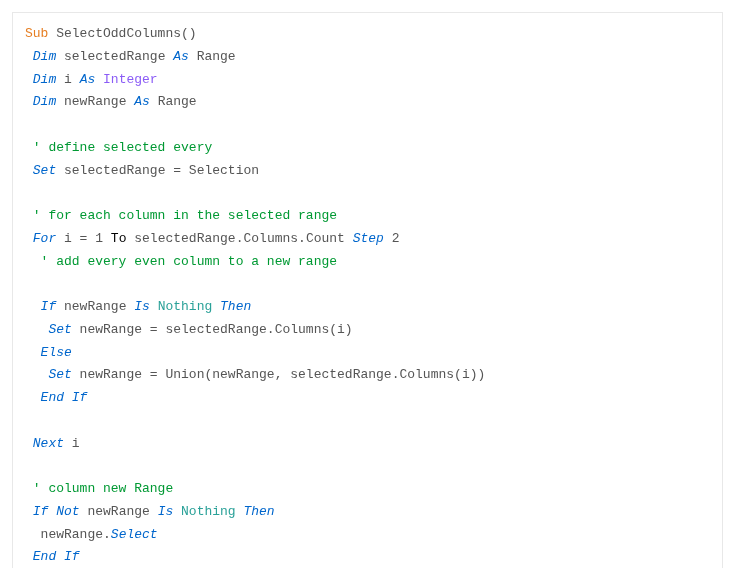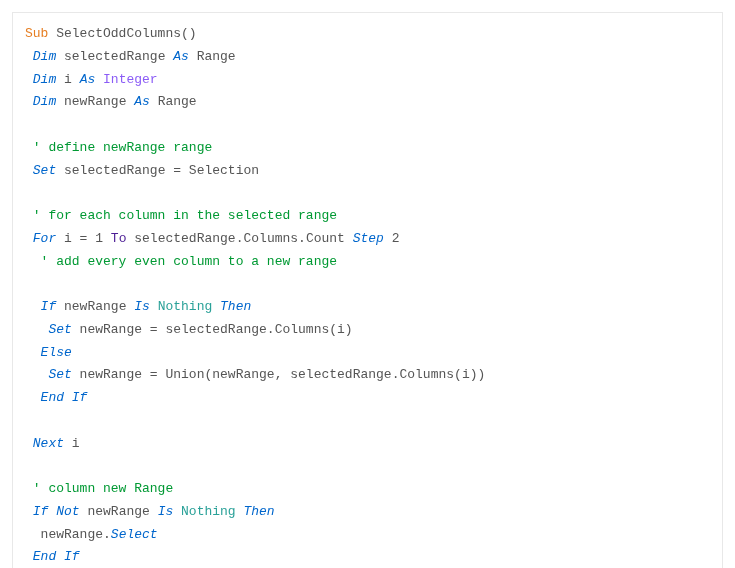--- a/index.html
+++ b/index.html
@@ -20,35 +20,35 @@
       border: 1px solid #e8e8e8;
       padding: 10px 12px;
       background: #ffffff;
     }
     .line {
       white-space: pre;
     }
     .kw-sub { color: #e67e22; margin-top: 7px; }
     .kw-blue { color: #0066cc; font-style: italic; }
     .kw-type { color: #8b5cf6; }
-    .kw-purple { color: #4c1d95; }
+    .kw-purple { color: #000000; }
     .kw-cyan { color: #2aa198; }
     .text-default { color: #555555; }
     .comment { color: #009933; }
   </style>
 </head>
 <body>
 
 <div class="code-container">
   <div class="line"><span class="kw-sub">Sub</span><span class="text-default"> SelectOddColumns()</span></div>
   <div class="line"><span class="kw-blue"> Dim</span><span class="text-default"> selectedRange </span><span class="kw-blue">As</span><span class="text-default"> Range</span></div>
   <div class="line"><span class="kw-blue"> Dim</span><span class="text-default"> i </span><span class="kw-blue">As</span><span class="kw-type"> Integer</span></div>
   <div class="line"><span class="kw-blue"> Dim</span><span class="text-default"> newRange </span><span class="kw-blue">As</span><span class="text-default"> Range</span></div>
   <div class="line"> </div>
-  <div class="line"><span class="comment"> ' define newRange range</span></div>
+  <div class="line"><span class="comment"> ' define selected every</span></div>
   <div class="line"><span class="kw-blue"> Set</span><span class="text-default"> selectedRange = Selection</span></div>
   <div class="line"> </div>
   <div class="line"><span class="comment"> ' for each column in the selected range</span></div>
   <div class="line"><span class="kw-blue"> For</span><span class="text-default"> i = </span><span class="text-default">1</span><span class="kw-purple"> To</span><span class="text-default"> selectedRange.Columns.Count </span><span class="kw-blue">Step</span><span class="text-default"> 2</span></div>
   <div class="line"><span class="comment">  ' add every even column to a new range</span></div>
   <div class="line"> </div>
   <div class="line"><span class="kw-blue">  If</span><span class="text-default"> newRange </span><span class="kw-blue">Is</span><span class="kw-cyan"> Nothing </span><span class="kw-blue">Then</span></div>
   <div class="line"><span class="kw-blue">   Set</span><span class="text-default"> newRange = selectedRange.Columns(i)</span></div>
   <div class="line"><span class="kw-blue">  Else</span></div>
   <div class="line"><span class="kw-blue">   Set</span><span class="text-default"> newRange = Union(newRange, selectedRange.Columns(i))</span></div>

